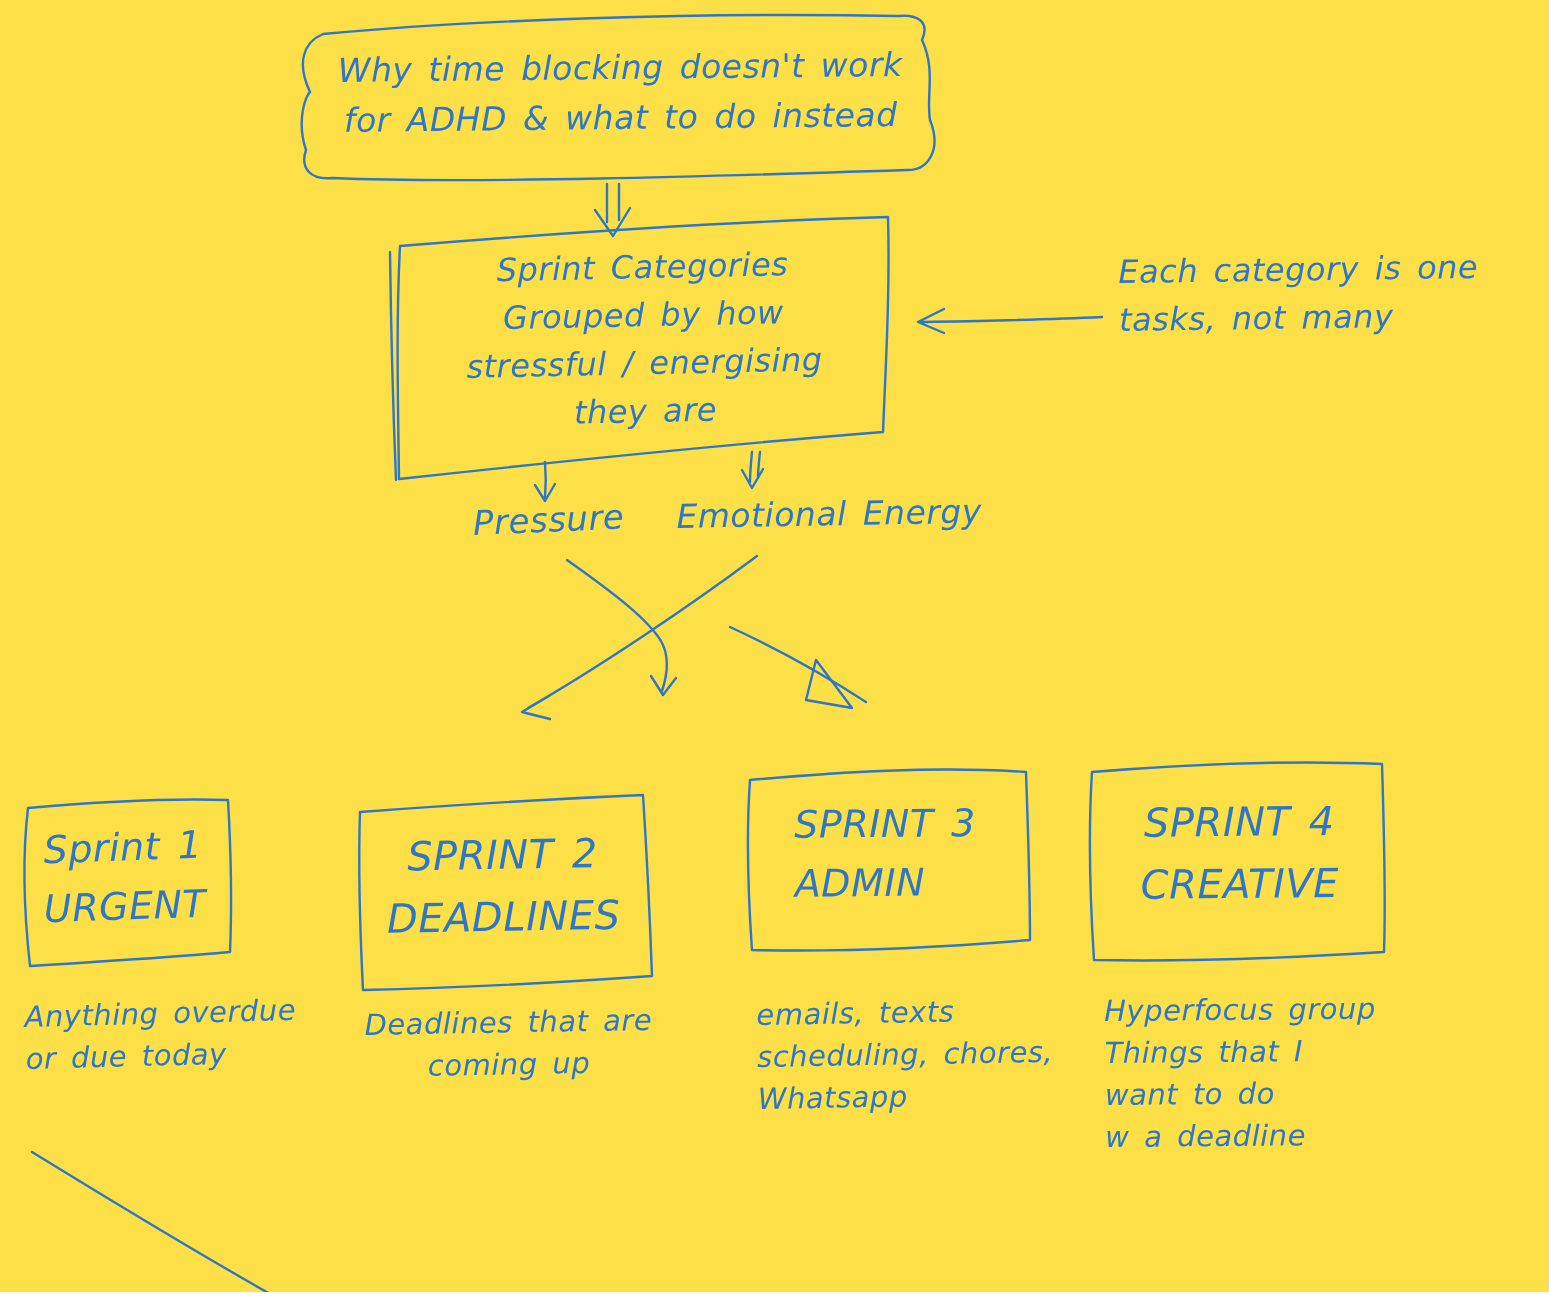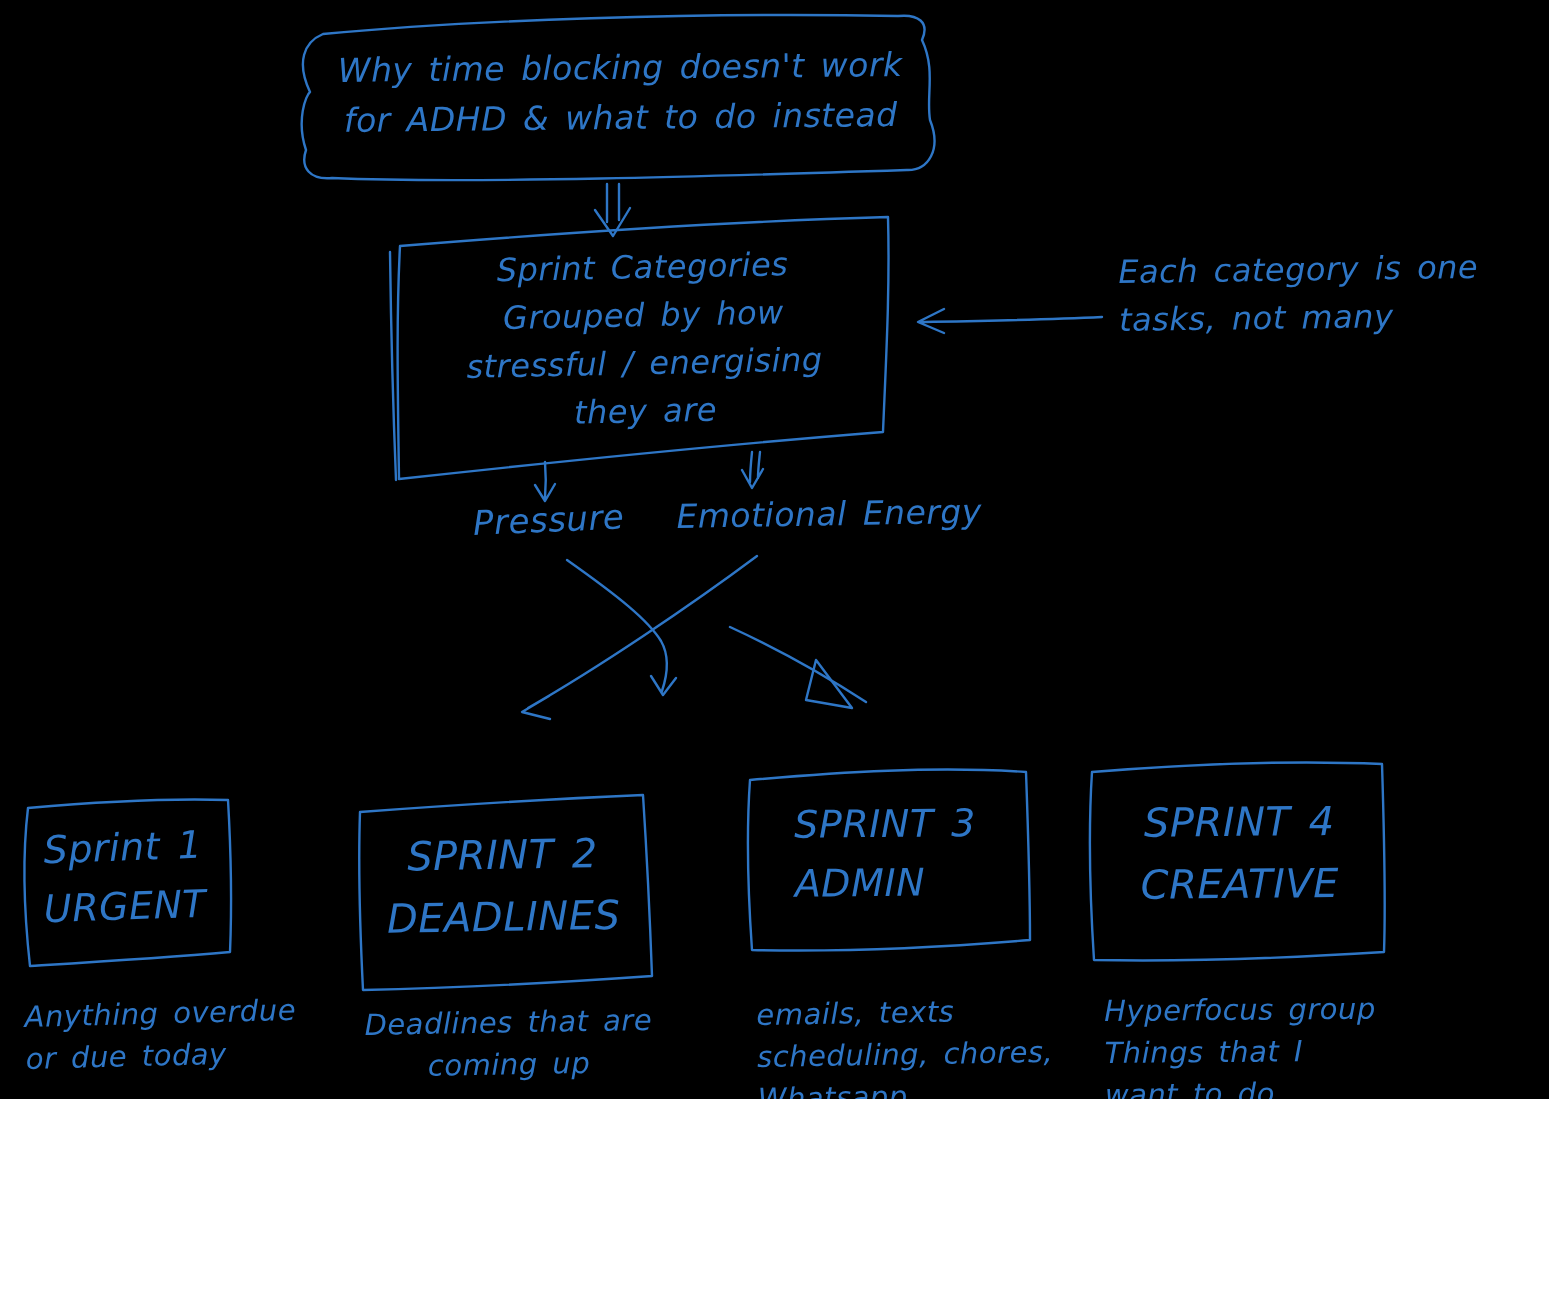--- a/index.html
+++ b/index.html
@@ -6,22 +6,22 @@
     --ink:#2e76c6;
   }
   html,body{
     margin:0;
     padding:0;
     background:#ffffff;
   }
   .canvas{
     position:relative;
     width:1549px;
-    height:1099px;
-    background:#000000;
+    height:1292px;
+    background:#fde047;
     overflow:hidden;
     font-family:"DejaVu Sans", sans-serif;
   }
   .ink-layer{
     position:absolute;
     inset:0;
     width:1549px;
     height:1312px;
   }
   .ink-layer path{

